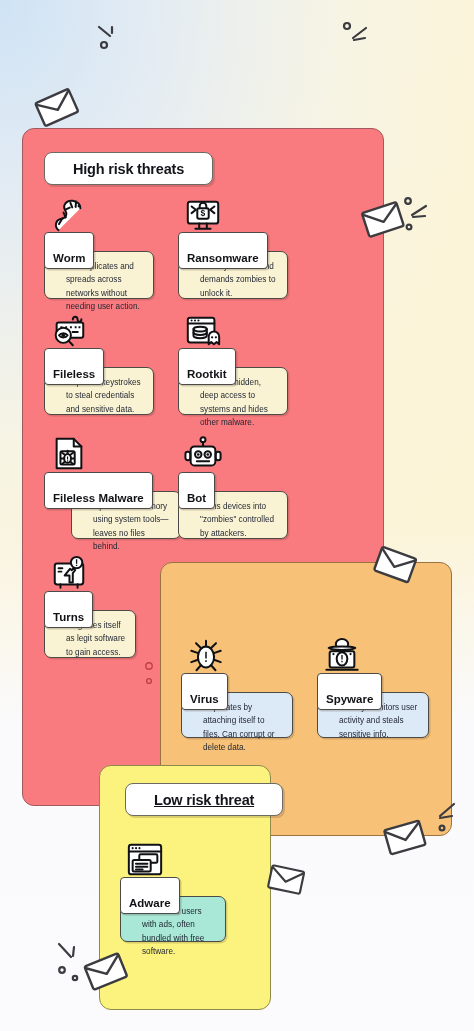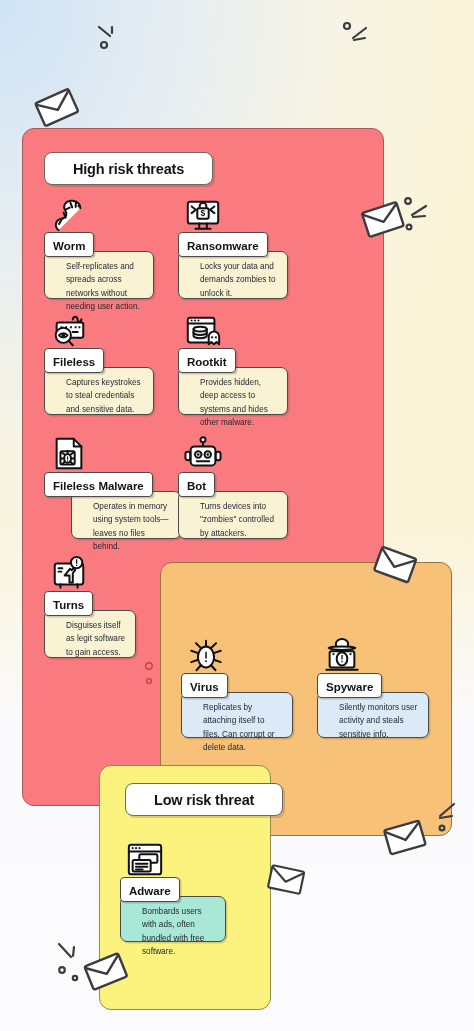--- a/index.html
+++ b/index.html
@@ -60,39 +60,39 @@
     padding: 0 28px;
     font-size: 14.5px;
     font-weight: bold;
     color: #14151a;
     letter-spacing: -0.2px;
     box-shadow: 2px 2px 0 rgba(60,40,30,.18);
     z-index: 6;
   }
   #chip-high   { left: 44px;  top: 152px; height: 33px; }
   #chip-medium { left: 186px; top: 583px; height: 33px; }
-  #chip-low    { left: 125px; top: 783px; height: 33px; }
+  #chip-low    { left: 125px; top: 783px; height: 33px; text-decoration: underline; }
 
   
   .card { position: absolute; z-index: 6; }
   .card .icon {
     position: absolute;
     left: 6px; bottom: 100%;
     margin-bottom: -2px;
     width: 38px; height: 38px;
     z-index: 3;
   }
   .card .icon svg { display: block; width: 100%; height: 100%; overflow: visible; }
   .card .label {
     position: absolute;
     left: 0; top: 0;
     background: #ffffff;
     border: 1.3px solid #4b4a47;
     border-radius: 4px;
-    padding: 7px 8px 4px 8px;
+    padding: 19px 8px 4px 8px;
     font-size: 11.5px;
     font-weight: bold;
     color: #111216;
     white-space: nowrap;
     z-index: 2;
     box-shadow: 1.5px 1.5px 0 rgba(60,40,30,.22);
   }
   .card .body {
     position: absolute;
     left: 0;

